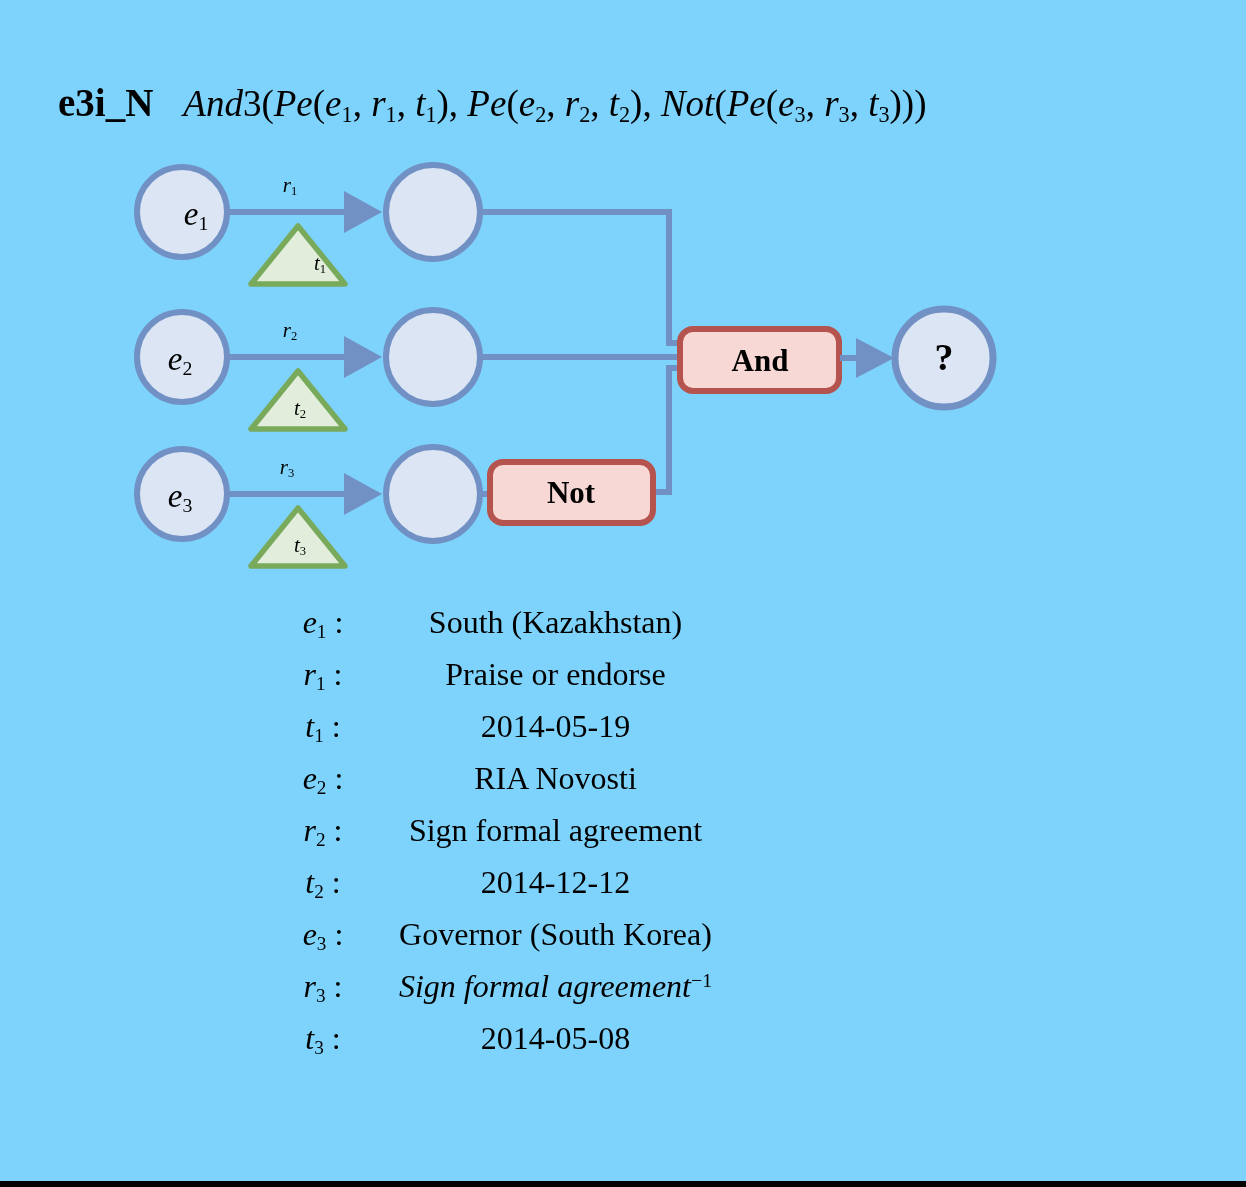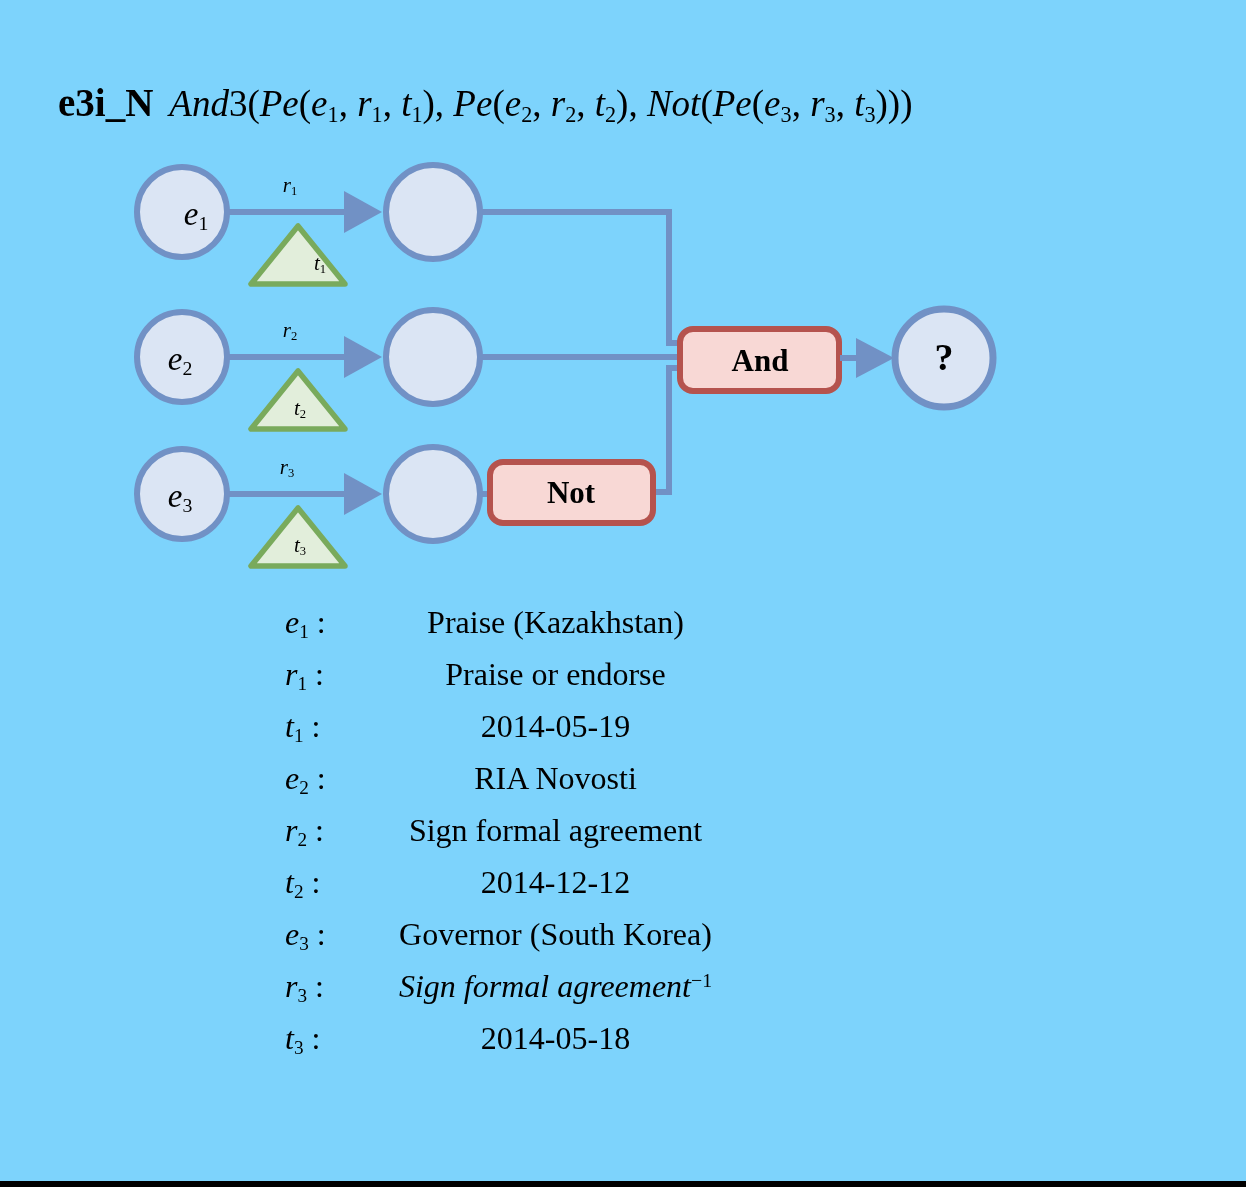--- a/index.html
+++ b/index.html
@@ -9,28 +9,28 @@
   }
   .svg-layer{position:absolute;left:0;top:0;width:1246px;height:1187px;}
   .node{fill:var(--node-fill);stroke:var(--node-stroke);stroke-width:6;}
   .node-answer{stroke-width:7;}
   .edge{stroke:var(--node-stroke);stroke-width:6;fill:none;stroke-miterlimit:10;}
   .arrowhead{fill:var(--node-stroke);stroke:none;}
   .time{fill:var(--time-fill);stroke:var(--time-stroke);stroke-width:5.5;stroke-linejoin:round;}
   .op{fill:var(--operator-fill);stroke:var(--operator-stroke);stroke-width:6;}
   .title-row{position:absolute;left:58px;top:80px;display:flex;align-items:baseline;white-space:nowrap;}
   .title-tag{font-weight:bold;font-size:39px;}
-  .title-formula{margin-left:16px;font-size:37px;}
+  .title-formula{margin-left:30px;font-size:37px;}
   .lbl{position:absolute;transform:translate(-50%,-50%);font-size:33px;white-space:nowrap;line-height:1;}
   .lbl-rel,.lbl-time{font-size:21px;}
   .lbl-op{font-weight:bold;font-size:31px;}
   .lbl-answer{font-weight:bold;font-size:38px;}
   .legend{position:absolute;left:285px;top:596px;width:465px;font-size:32px;}
   .legend-row{display:flex;align-items:center;height:52px;}
-  .legend-label{width:76px;text-align:left;white-space:nowrap;}
+  .legend-label{width:76px;text-align:center;white-space:nowrap;}
   .legend-value{flex:1;text-align:center;white-space:nowrap;}
   .seg-i{font-style:italic;}
   sub.seg-s{font-size:60%;font-style:normal;line-height:0;vertical-align:-0.28em;}
   sup.seg-sup{font-size:62%;font-style:normal;line-height:0;vertical-align:0.5em;}
   .bottom-rule{position:absolute;left:0;top:1181px;width:1246px;height:6px;background:#000;}
 </style>
 </head>
 <body>
 
 <div class="canvas">
@@ -84,21 +84,21 @@
   <div class="lbl lbl-time" style="left:300px;top:408px;"><span class="seg-i">t</span><sub class="seg-s">2</sub></div>
   <div class="lbl lbl-time" style="left:300px;top:545px;"><span class="seg-i">t</span><sub class="seg-s">3</sub></div>
 
   <div class="lbl lbl-op" style="left:760px;top:360px;">And</div>
   <div class="lbl lbl-op" style="left:571px;top:492px;">Not</div>
   <div class="lbl lbl-answer" style="left:944px;top:357px;">?</div>
 
   <div class="legend">
     <div class="legend-row">
       <span class="legend-label"><span class="seg-i">e</span><sub class="seg-s">1</sub><span class="seg-t"> :</span></span>
-      <span class="legend-value"><span class="seg-t">Praise (Kazakhstan)</span></span>
+      <span class="legend-value"><span class="seg-t">South (Kazakhstan)</span></span>
     </div>
     <div class="legend-row">
       <span class="legend-label"><span class="seg-i">r</span><sub class="seg-s">1</sub><span class="seg-t"> :</span></span>
       <span class="legend-value"><span class="seg-t">Praise or endorse</span></span>
     </div>
     <div class="legend-row">
       <span class="legend-label"><span class="seg-i">t</span><sub class="seg-s">1</sub><span class="seg-t"> :</span></span>
       <span class="legend-value"><span class="seg-t">2014-05-19</span></span>
     </div>
     <div class="legend-row">
@@ -116,18 +116,18 @@
     <div class="legend-row">
       <span class="legend-label"><span class="seg-i">e</span><sub class="seg-s">3</sub><span class="seg-t"> :</span></span>
       <span class="legend-value"><span class="seg-t">Governor (South Korea)</span></span>
     </div>
     <div class="legend-row">
       <span class="legend-label"><span class="seg-i">r</span><sub class="seg-s">3</sub><span class="seg-t"> :</span></span>
       <span class="legend-value"><span class="seg-i">Sign formal agreement</span><sup class="seg-sup">−1</sup></span>
     </div>
     <div class="legend-row">
       <span class="legend-label"><span class="seg-i">t</span><sub class="seg-s">3</sub><span class="seg-t"> :</span></span>
-      <span class="legend-value"><span class="seg-t">2014-05-18</span></span>
+      <span class="legend-value"><span class="seg-t">2014-05-08</span></span>
     </div>
   </div>
 
   <div class="bottom-rule"></div>
 </div>
 
 </body></html>

